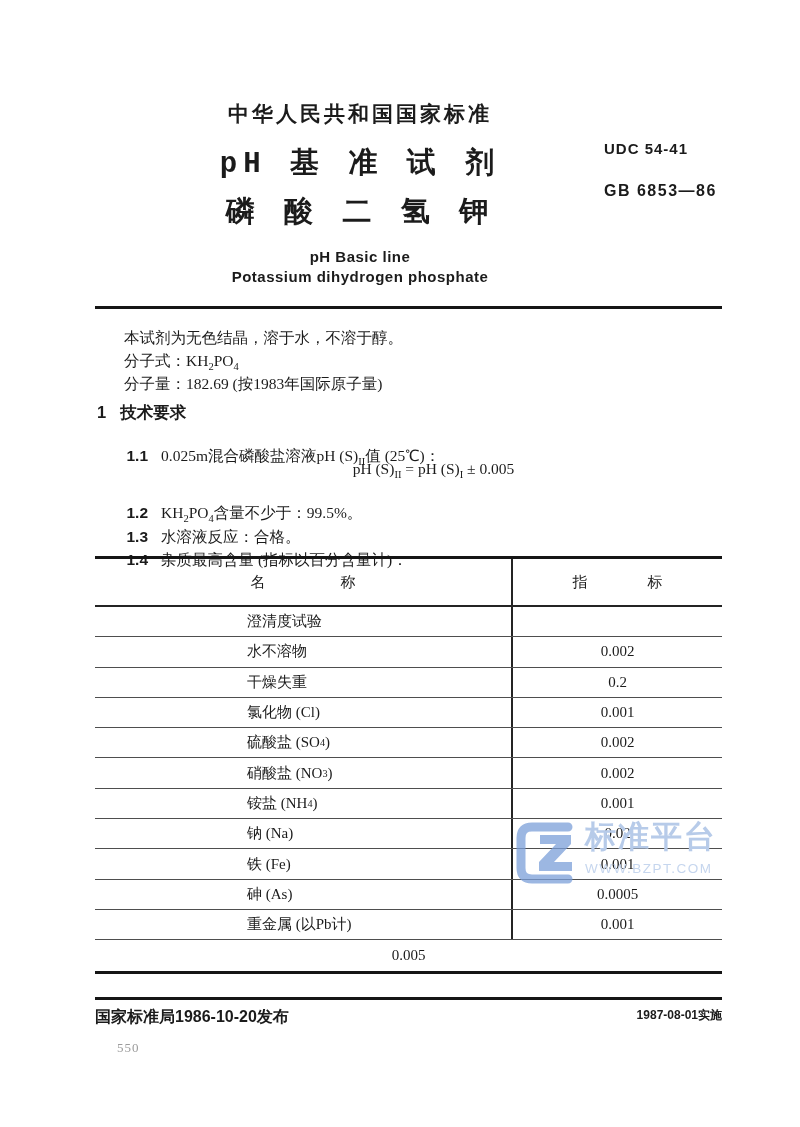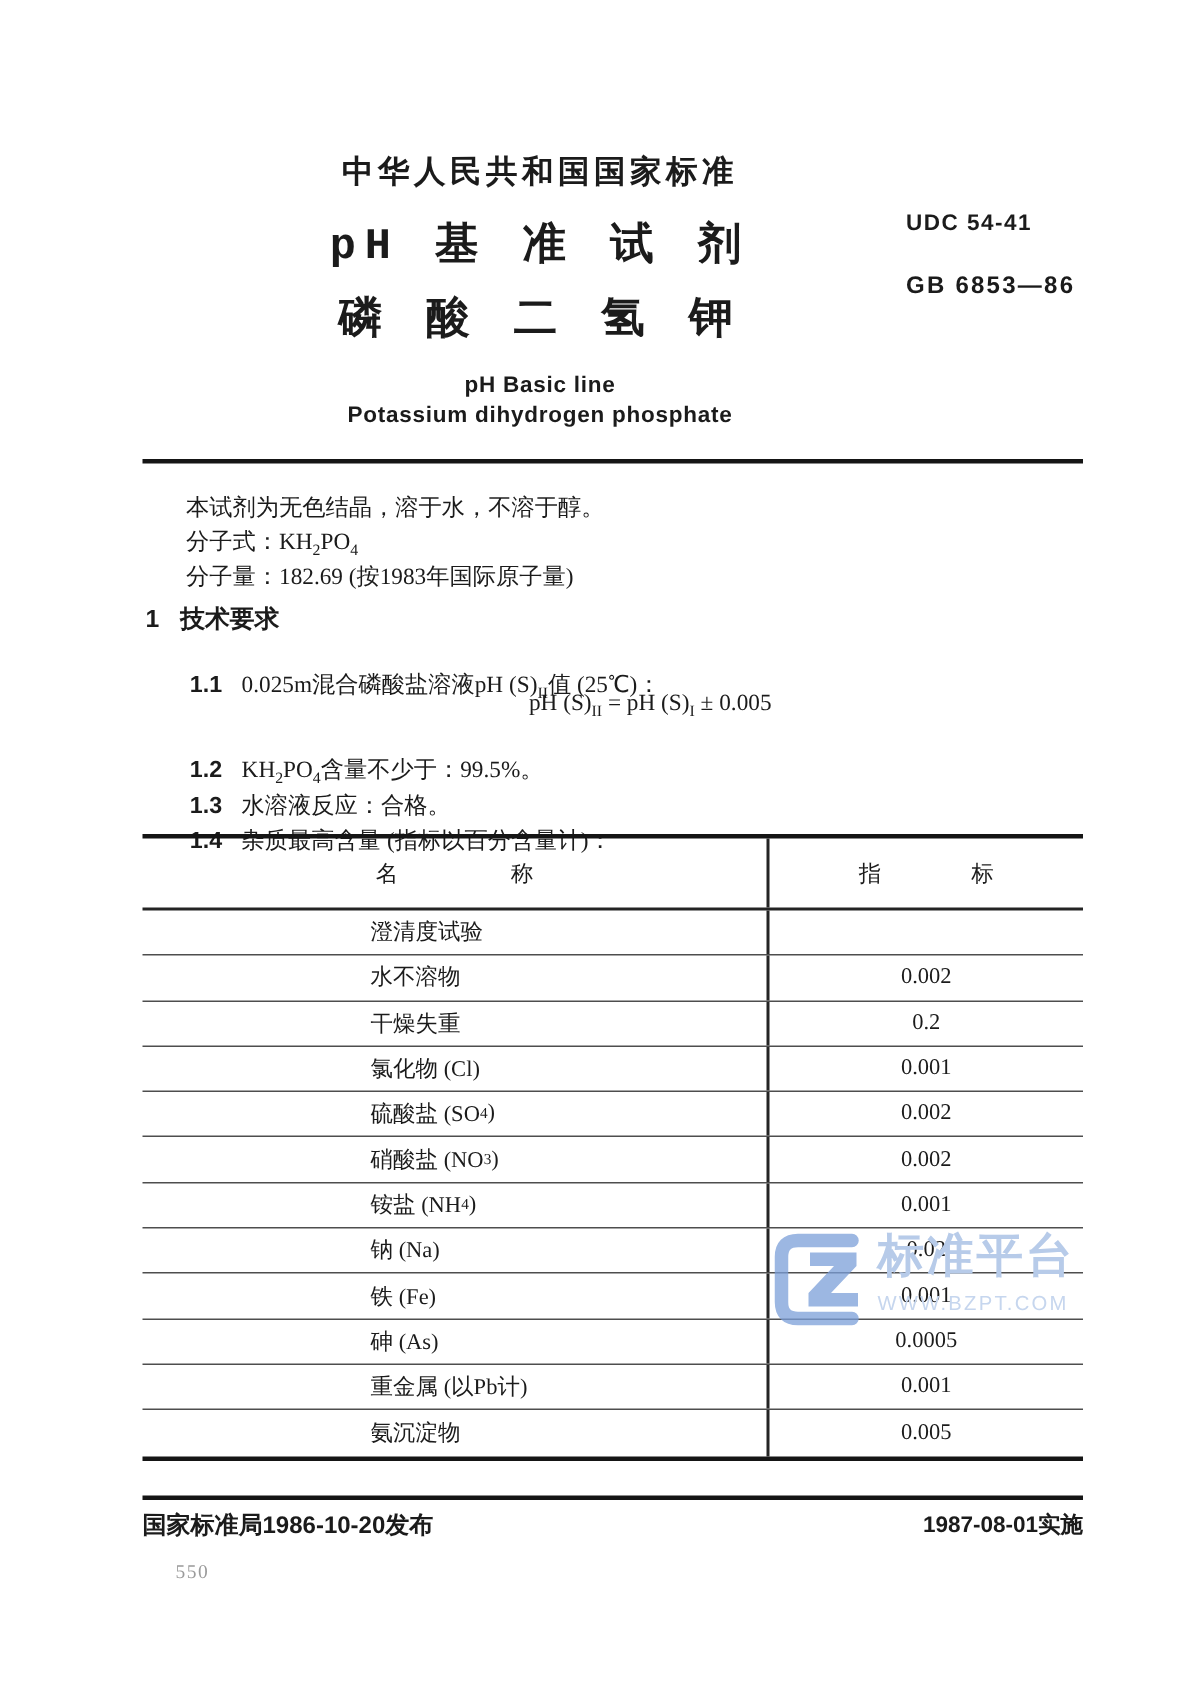--- a/index.html
+++ b/index.html
@@ -47,21 +47,21 @@
   .imp-table { left:95px; top:556px; width:627px; border-top:3px solid #151515; border-bottom:3px solid #151515; box-sizing:border-box; }
   .t-row { display:flex; height:30.3px; border-bottom:1px solid #4e4e4e; box-sizing:border-box; }
   .t-row.header { height:48px; border-bottom:2px solid #242424; font-size:16px; }
   .t-row:last-child { border-bottom:none; }
   .t-name { width:418px; box-sizing:border-box; border-right:2px solid #242424; padding-left:152px; display:flex; align-items:center; font-size:15px; white-space:pre; }
   .t-row.header .t-name { justify-content:center; padding-left:0; }
   .t-value { flex:1; display:flex; align-items:center; justify-content:center; font-size:15px; white-space:pre; }
 
   
   .footer-left  { left:95px;  top:1007px; font-family:"Liberation Sans", sans-serif; font-weight:bold; font-size:16px; }
-  .footer-right { right:78px; top:1007px; font-family:"Liberation Sans", sans-serif; font-weight:bold; font-size:15px; }
+  .footer-right { right:78px; top:1007px; font-family:"Liberation Sans", sans-serif; font-weight:bold; font-size:12px; }
   .page-num { left:117px; top:1040px; font-size:13px; color:#9b9b9b; letter-spacing:1px; }
 
   
   .watermark { left:516px; top:820px; display:flex; align-items:flex-start; gap:9px; pointer-events:none; }
   .wm-text-col { display:flex; flex-direction:column; }
   .wm-name { font-family:"Liberation Sans", sans-serif; font-weight:bold; font-size:31px; color:#b7cbe9; letter-spacing:2px; line-height:34px; white-space:pre; }
   .wm-url  { font-family:"Liberation Sans", sans-serif; font-size:13.5px; color:#c6d6ee; letter-spacing:1.5px; margin-top:7px; }
 </style>
 </head>
 <body>
@@ -159,21 +159,20 @@
       <div class="t-name"><span>砷 (As)</span></div>
       <div class="t-value">0.0005</div>
     </div>
 
     <div class="t-row">
       <div class="t-name"><span>重金属 (以Pb计)</span></div>
       <div class="t-value">0.001</div>
     </div>
 
     <div class="t-row">
-      <div class="t-name"><span>氨沉淀物</span></div>
       <div class="t-value">0.005</div>
     </div>
   </div>
 
   <div class="abs rule footer-rule"></div>
   <div class="abs footer-left">国家标准局1986-10-20发布</div>
   <div class="abs footer-right">1987-08-01实施</div>
   <div class="abs page-num">550</div>
 
   <div class="abs watermark">

